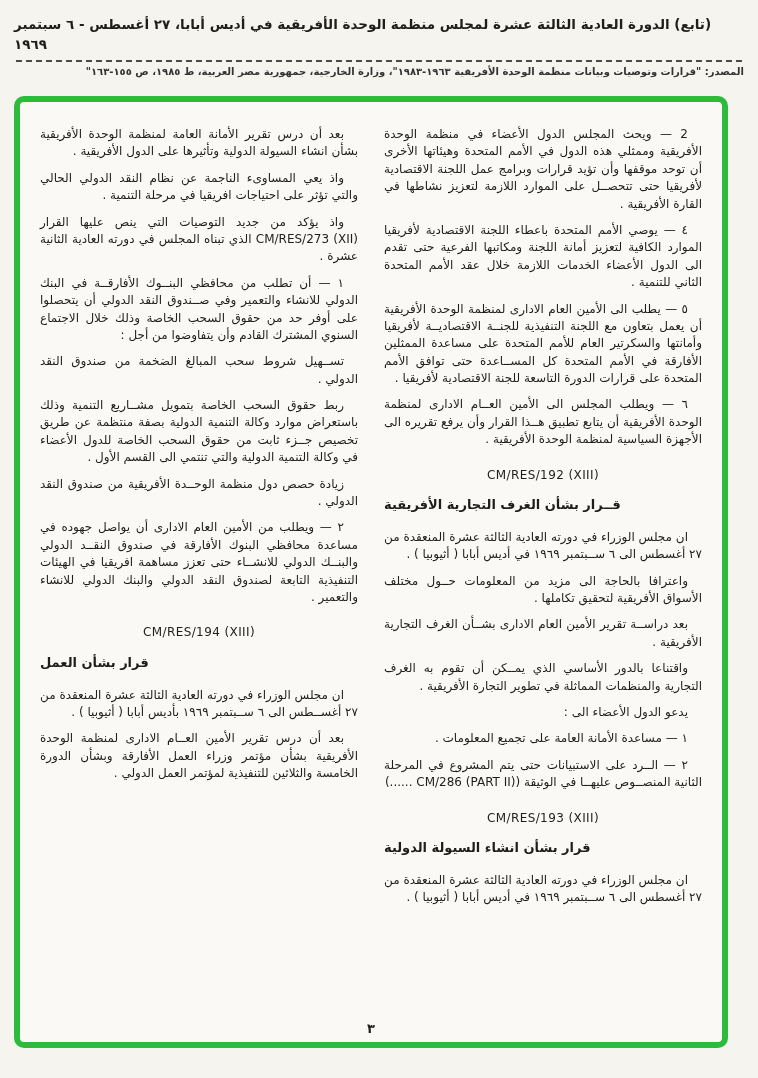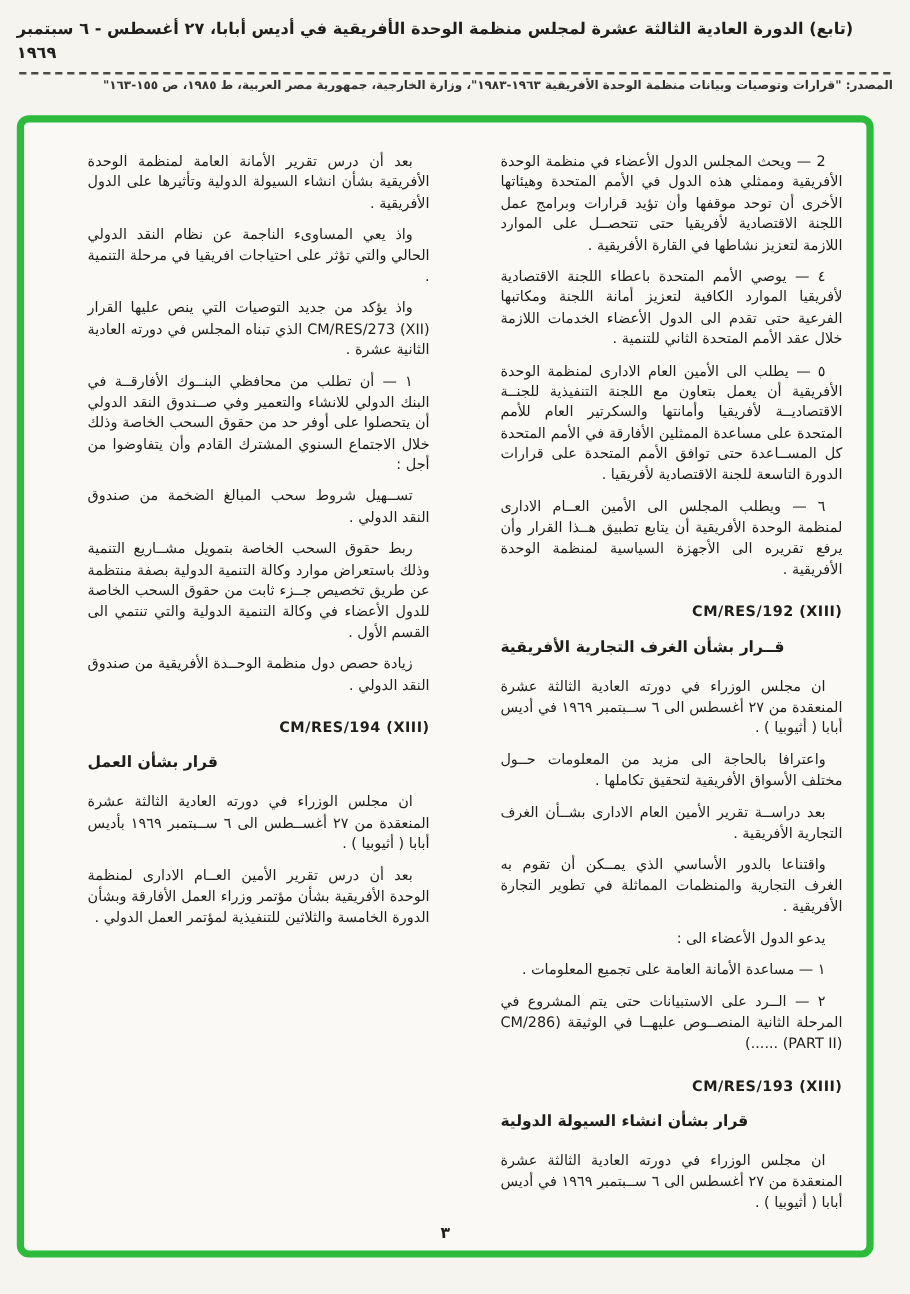--- a/index.html
+++ b/index.html
@@ -62,33 +62,32 @@
     padding: 24px 20px 30px 20px;
     height: 100%;
     box-sizing: border-box;
     overflow: hidden;
   }
   .col {
     flex: 1;
     font-size: 12px;
     line-height: 1.45;
     text-align: justify;
-    margin-left: 33px;
   }
   .para {
     margin: 0 0 9px 0;
     text-indent: 14px;
   }
   .ref {
     direction: ltr;
-    text-align: right;
+    text-align: center;
     font-size: 12px;
     letter-spacing: 0.4px;
     margin: 18px 0 12px 0;
-    font-weight: bold;
+    font-weight: normal;
   }
   .heading {
     font-weight: bold;
     text-align: left;
     font-size: 13px;
     margin: 4px 0 14px 0;
     text-indent: 0;
   }
   .page-num {
     position: absolute;
@@ -134,20 +133,21 @@
       </div>
 
       <div class="col">
         <p class="para">بعد أن درس تقرير الأمانة العامة لمنظمة الوحدة الأفريقية بشأن انشاء السيولة الدولية وتأثيرها على الدول الأفريقية .</p>
         <p class="para">واذ يعي المساوىء الناجمة عن نظام النقد الدولي الحالي والتي تؤثر على احتياجات افريقيا في مرحلة التنمية .</p>
         <p class="para">واذ يؤكد من جديد التوصيات التي ينص عليها القرار CM/RES/273 (XII) الذي تبناه المجلس في دورته العادية الثانية عشرة .</p>
         <p class="para">١ — أن تطلب من محافظي البنــوك الأفارقــة في البنك الدولي للانشاء والتعمير وفي صــندوق النقد الدولي أن يتحصلوا على أوفر حد من حقوق السحب الخاصة وذلك خلال الاجتماع السنوي المشترك القادم وأن يتفاوضوا من أجل :</p>
         <p class="para">تســهيل شروط سحب المبالغ الضخمة من صندوق النقد الدولي .</p>
         <p class="para">ربط حقوق السحب الخاصة بتمويل مشــاريع التنمية وذلك باستعراض موارد وكالة التنمية الدولية بصفة منتظمة عن طريق تخصيص جــزء ثابت من حقوق السحب الخاصة للدول الأعضاء في وكالة التنمية الدولية والتي تنتمي الى القسم الأول .</p>
         <p class="para">زيادة حصص دول منظمة الوحــدة الأفريقية من صندوق النقد الدولي .</p>
+        <p class="para">٢ — ويطلب من الأمين العام الادارى أن يواصل جهوده في مساعدة محافظي البنوك الأفارقة في صندوق النقــد الدولي والبنــك الدولي للانشــاء حتى تعزز مساهمة افريقيا في الهيئات التنفيذية التابعة لصندوق النقد الدولي والبنك الدولي للانشاء والتعمير .</p>
         <p class="ref">CM/RES/194  (XIII)</p>
         <p class="heading">قرار بشأن العمل</p>
         <p class="para">ان مجلس الوزراء في دورته العادية الثالثة عشرة المنعقدة من ٢٧ أغســطس الى ٦ ســبتمبر ١٩٦٩ بأديس أبابا ( أثيوبيا ) .</p>
         <p class="para">بعد أن درس تقرير الأمين العــام الادارى لمنظمة الوحدة الأفريقية بشأن مؤتمر وزراء العمل الأفارقة وبشأن الدورة الخامسة والثلاثين للتنفيذية لمؤتمر العمل الدولي .</p>
       </div>
 
     </div>
     <div class="page-num">٣</div>
   </div>
 

